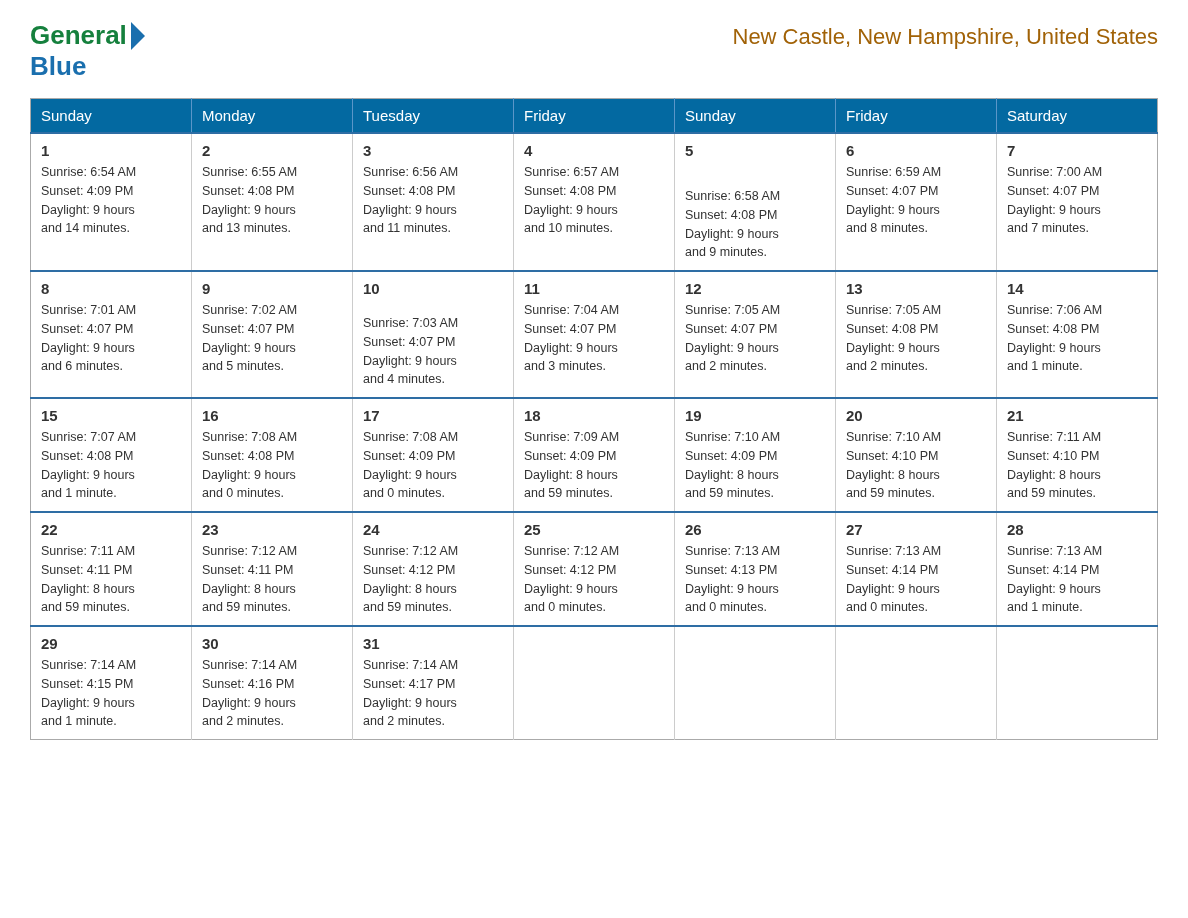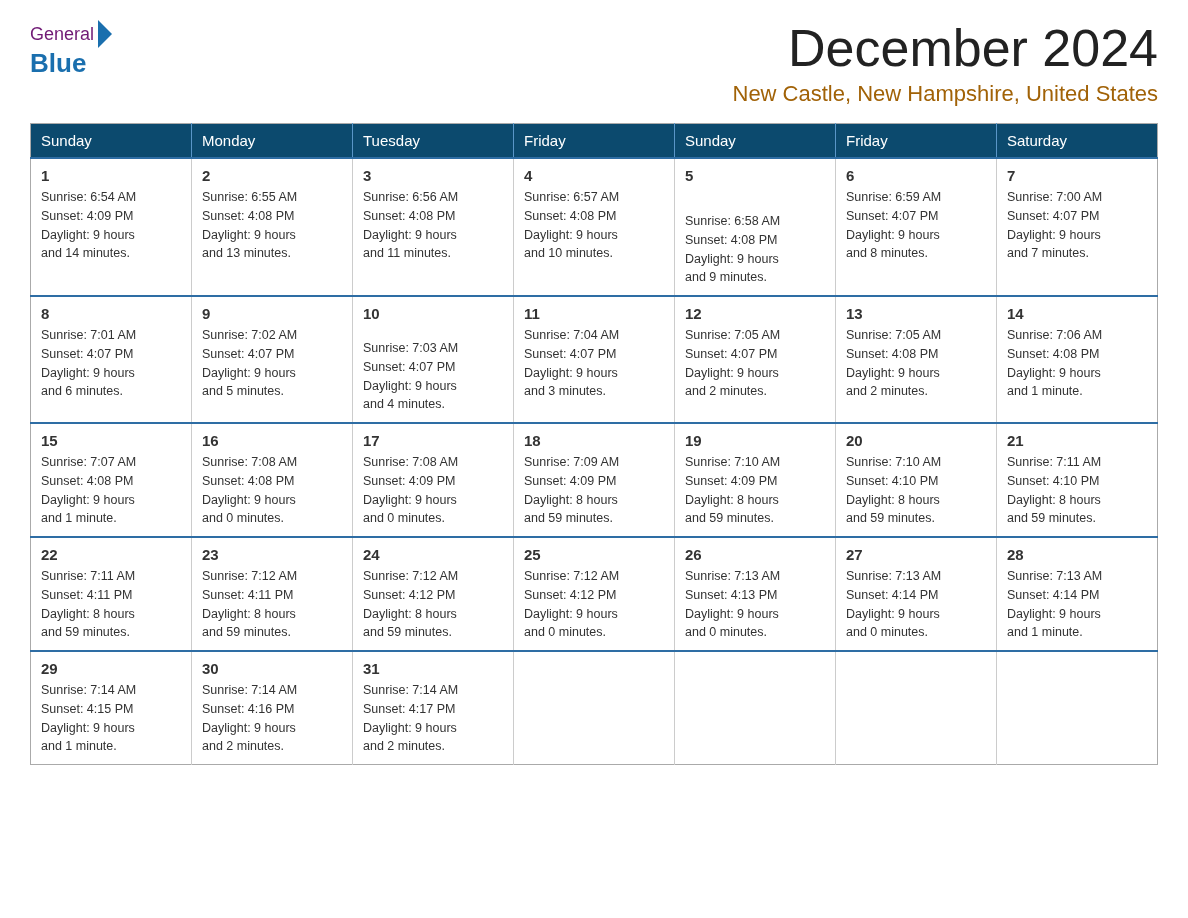--- a/index.html
+++ b/index.html
@@ -15,23 +15,23 @@
       justify-content: space-between;
       align-items: flex-start;
       margin-bottom: 16px;
     }
     .logo {
       display: flex;
       flex-direction: column;
       align-items: flex-start;
     }
     .logo-text-general {
-      font-size: 18px;
-      font-weight: normal;
-      color: #701a75;
+      font-size: 26px;
+      font-weight: bold;
+      color: #15803d;
     }
     .logo-text-blue {
       font-size: 26px;
       font-weight: bold;
       color: #1a6fae;
       display: flex;
       align-items: center;
     }
     .logo-triangle {
       width: 0;
@@ -54,21 +54,21 @@
       font-size: 22px;
       color: #a16207;
       margin-top: 4px;
     }
     table {
       width: 100%;
       border-collapse: collapse;
       border: 1.5px solid #aaa;
     }
     thead tr th {
-      background-color: #0c4a6e;
+      background-color: #0369a1;
       color: #fff;
       font-size: 15px;
       font-weight: normal;
       padding: 8px 10px;
       text-align: left;
       border-right: 1px solid #5a96c8;
     }
     thead tr th:last-child {
       border-right: none;
     }
@@ -104,21 +104,20 @@
 
 <div class="header-area">
   <div class="logo">
     <div style="display:flex; align-items:center;">
       <span class="logo-text-general">General</span>
       <div class="logo-triangle"></div>
     </div>
     <span class="logo-text-blue">Blue</span>
   </div>
   <div class="title-area">
-    <div class="month-title">December 2024</div>
     <div class="location-subtitle">New Castle, New Hampshire, United States</div>
   </div>
 </div>
 
 <table>
   <thead>
     <tr>
     <th>Sunday</th>
         <th>Monday</th>
         <th>Tuesday</th>

